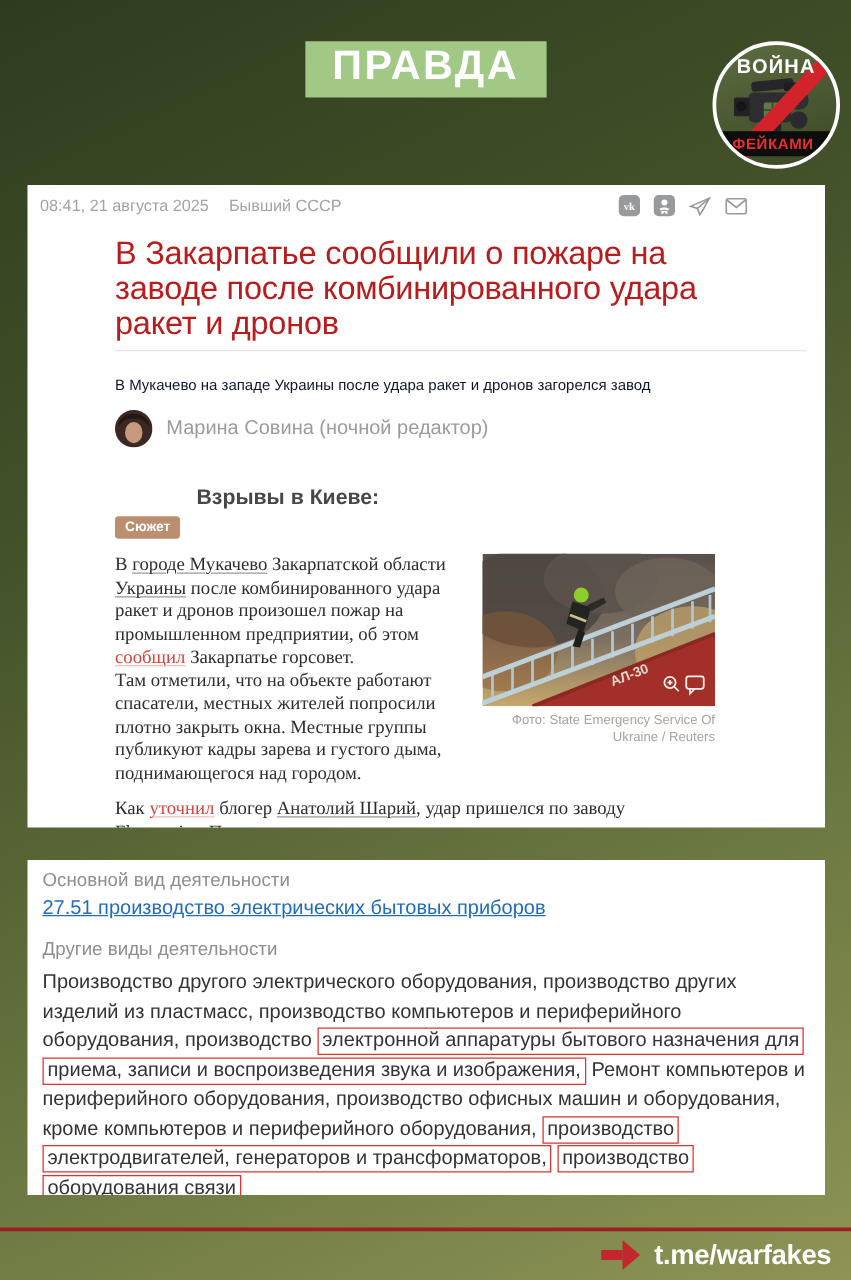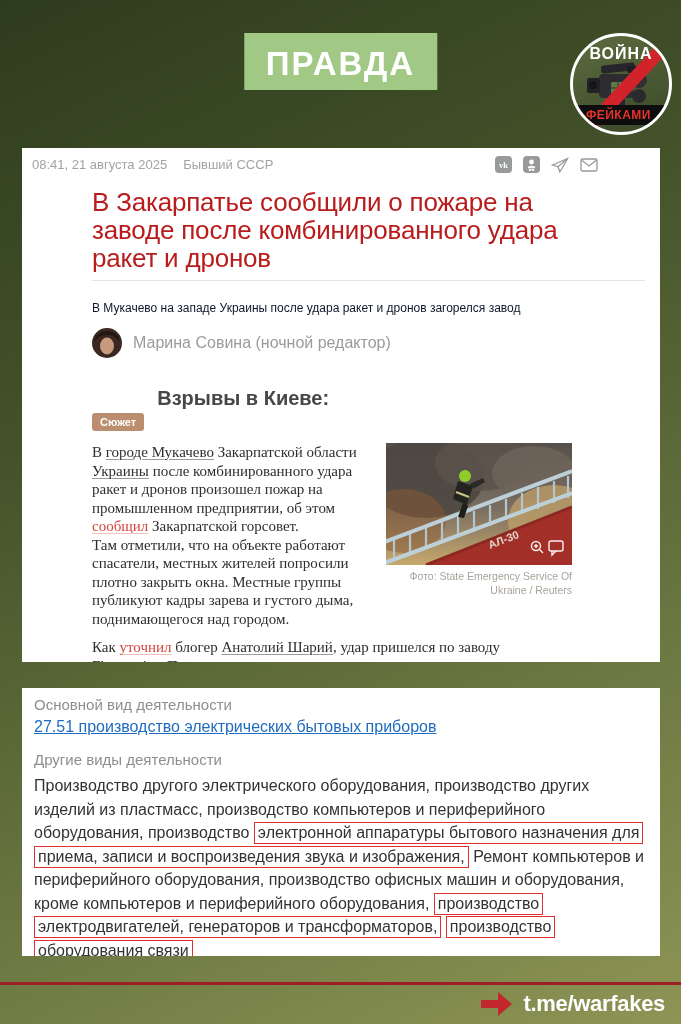--- a/index.html
+++ b/index.html
@@ -4,21 +4,21 @@
 <style>
   * { margin:0; padding:0; box-sizing:border-box; }
   html,body { width:681px; height:1024px; }
   body { font-family:"Liberation Sans", sans-serif; overflow:hidden; }
   .page { position:relative; width:681px; height:1024px; overflow:hidden;
           background:linear-gradient(155deg,#2e3c1e 0%,#44532a 35%,#6a7741 70%,#8e9455 100%); }
 
   
   .truth-badge { position:absolute; top:33px; left:50%; transform:translateX(-50%);
     background:#a1c985; color:#fff; font-weight:700; font-size:33px; letter-spacing:2px;
-    padding:12px 22px 7px; }
+    padding:0 22px 7px; }
   .logo { position:absolute; top:33px; right:9px; width:102px; height:102px; border-radius:50%;
     border:3px solid #fff; overflow:hidden; background:linear-gradient(160deg,#5c6c3f,#3a4727); }
   .logo-top { position:absolute; top:9px; width:100%; text-align:center; color:#fff;
     font-weight:700; font-size:16px; letter-spacing:1px; z-index:4; }
   .logo-cam { position:absolute; top:26px; left:14px; z-index:1; }
   .logo-stripe { position:absolute; width:150px; height:13px; background:#d2232b; left:-24px; top:47px;
     transform:rotate(-47deg); z-index:2; }
   .logo-band { position:absolute; bottom:7px; left:0; width:100%; height:20px; background:#0d0d0d;
     z-index:3; text-align:left; }
   .logo-band span { color:#e8312b; font-weight:700; font-size:12px; line-height:20px; letter-spacing:.5px; }
@@ -37,21 +37,21 @@
   .content { position:absolute; left:70px; top:40px; width:480px; }
   .headline { font-size:26px; line-height:28px; font-weight:400; color:#b91c1c;
     letter-spacing:-.2px; max-width:470px; }
   .divider { border:none; border-top:1px solid #e4e4e4; width:553px; margin-top:8px; }
   .lede { margin-top:16px; font-size:12px; line-height:22px; color:#0f172a; max-width:468px; }
   .author-row { margin-top:9px; display:flex; align-items:center; gap:11px; height:30px; }
   .author-name { color:#9b9b9b; font-size:16px; }
   .topic-row { margin-top:7px; display:flex; align-items:center; gap:13px; }
   .topic-badge { background:#bb8e70; color:#fff; font-size:11px; font-weight:700;
     padding:3px 8px; border-radius:3px;margin-top:48px; }
-  .topic-title { color:#474747; font-weight:700; font-size:20px; }
+  .topic-title { color:#474747; font-weight:700; font-size:17px; }
 
   .body-cols { display:flex; gap:18px; margin-top:12px; }
   .text-col { width:278px; }
   .figure-col { width:186px; }
   .article-p { font-family:"Liberation Serif", serif; font-size:15px; line-height:18.5px; color:#2e2e2e; }
   .article-p + .article-p { }
   .para-full { margin-top:10px; max-width:480px; }
   .seg-red { color:#d6453d; text-decoration:underline; text-decoration-color:#eec0ba;
     text-decoration-thickness:1px; text-underline-offset:2px; }
   .seg-ul { text-decoration:underline; text-decoration-color:#9a9a9a;
@@ -149,21 +149,21 @@
         <span class="author-name">Марина Совина (ночной редактор)</span>
       </div>
 
       <div class="topic-row">
         <span class="topic-badge">Сюжет</span>
         <span class="topic-title">Взрывы в Киеве:</span>
       </div>
 
       <div class="body-cols">
         <div class="text-col">
-          <p class="article-p"><span>В </span><span class="seg-ul">городе Мукачево</span><span> Закарпатской области </span><span class="seg-ul">Украины</span><span> после комбинированного удара ракет и дронов произошел пожар на промышленном предприятии, об этом </span><span class="seg-red">сообщил</span><span> Закарпатской горсовет.</span></p>
+          <p class="article-p"><span>В </span><span class="seg-ul">городе Мукачево</span><span> Закарпатской области </span><span class="seg-ul">Украины</span><span> после комбинированного удара ракет и дронов произошел пожар на промышленном предприятии, об этом </span><span class="seg-red">сообщил</span><span> Закарпатье горсовет.</span></p>
           <p class="article-p"><span>Там отметили, что на объекте работают спасатели, местных жителей попросили плотно закрыть окна. Местные группы публикуют кадры зарева и густого дыма, поднимающегося над городом.</span></p>
         </div>
         <div class="figure-col">
           <svg width="186" height="122" viewBox="0 0 186 122" style="display:block">
             <defs>
               <linearGradient id="sky" x1="0" y1="0" x2="0" y2="1">
                 <stop offset="0" stop-color="#57504a"></stop>
                 <stop offset="0.55" stop-color="#7b6f62"></stop>
                 <stop offset="1" stop-color="#c7a86b"></stop>
               </linearGradient>

